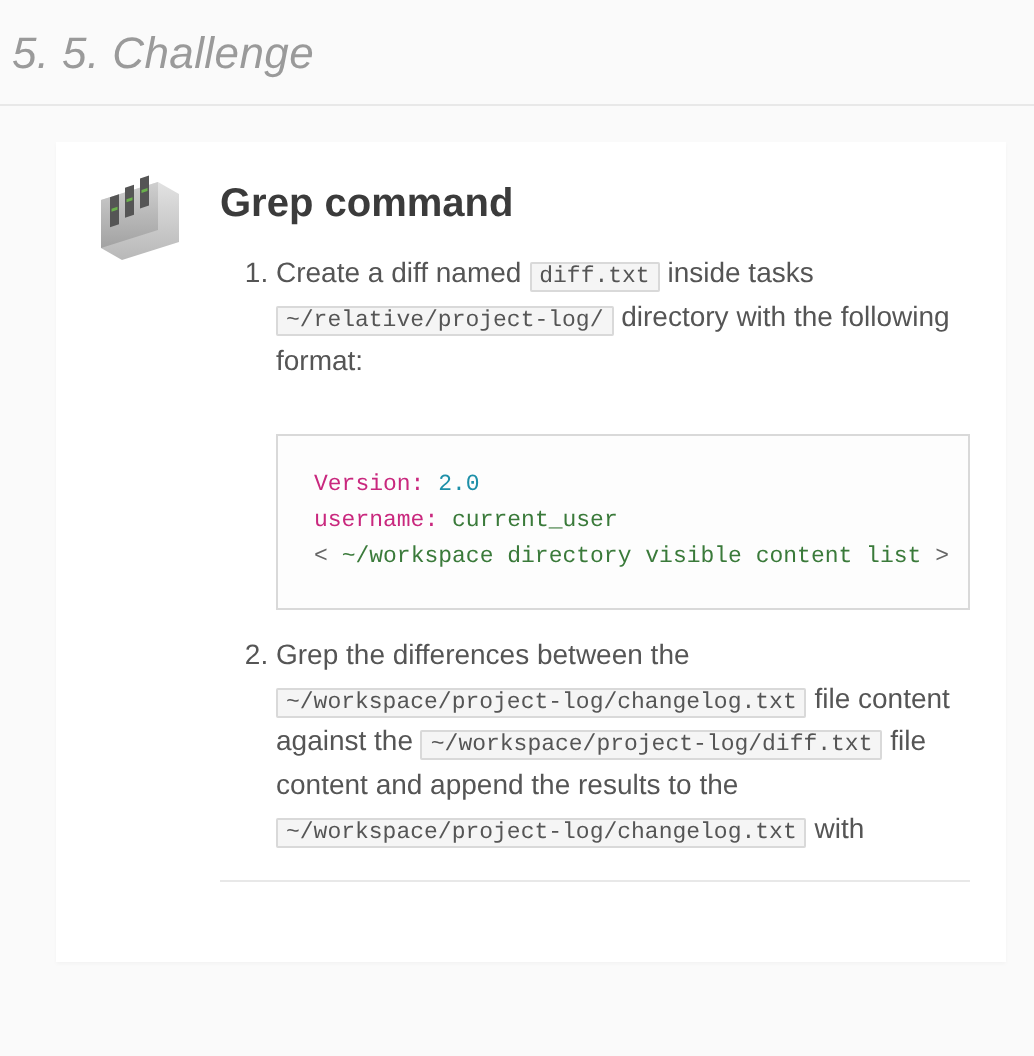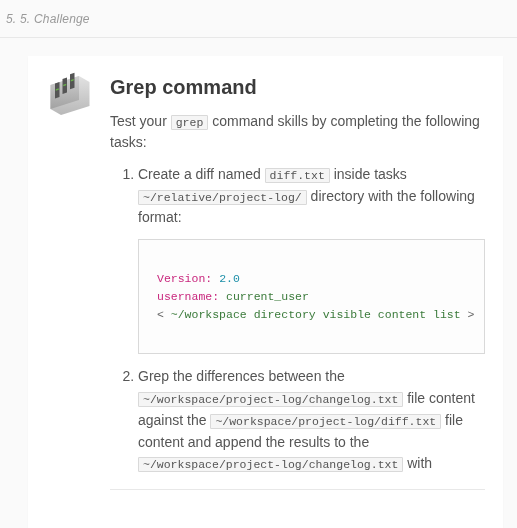--- a/index.html
+++ b/index.html
@@ -5,21 +5,21 @@
   * { box-sizing: border-box; margin: 0; padding: 0; }
   body {
     font-family: -apple-system, BlinkMacSystemFont, "Segoe UI", Helvetica, Arial, sans-serif;
     background: #fafafa;
     color: #4a4a4a;
     font-size: 14px;
     line-height: 1.55;
     width: 517px;
   }
   .section-header {
-    font-size: 12px;
+    font-size: 22px;
     color: #9a9a9a;
     font-weight: 400;
     padding: 10px 6px 8px 6px;
     border-bottom: 1px solid #e8e8e8;
     font-style: italic;
     letter-spacing: 0.2px;
   }
   .card {
     background: #ffffff;
     margin: 18px 14px 20px 28px;
@@ -50,25 +50,25 @@
   }
   ol.tasks {
     list-style: decimal;
     padding-left: 28px;
     margin-bottom: 14px;
   }
   ol.tasks > li { margin-bottom: 12px; color: #555; }
   .code-block {
     border: 1px solid #d9d9d9;
     background: #fdfdfd;
-    padding: 30px 18px;
+    padding: 16px 18px;
     font-family: "Courier New", Courier, monospace;
     font-size: 11.5px;
     line-height: 1.55;
-    margin-top: 10px;
+    margin-top: 26px;
     white-space: pre;
     overflow: hidden;
   }
   .tok-key { color: #c9287e; }
   .tok-num { color: #1d8fa8; }
   .tok-str { color: #3a7a3a; }
   .tok-ang { color: #666; }
   .tip { margin: 12px 0 16px 0; color: #555; }
   .tip b { color: #3b3b3b; font-weight: 600; }
   hr.sep {
@@ -105,23 +105,20 @@
       <rect x="32" y="12" width="6" height="20" fill="#555" transform="skewY(-18)"></rect>
       <rect x="13" y="26" width="4" height="2" fill="#6ab04c" transform="skewY(-18)"></rect>
       <rect x="23" y="23" width="4" height="2" fill="#6ab04c" transform="skewY(-18)"></rect>
       <rect x="33" y="20" width="4" height="2" fill="#6ab04c" transform="skewY(-18)"></rect>
     </svg>
   </div>
 
   <div class="content-col">
     <h3 class="title">Grep command</h3>
 
-    <p class="intro">
-      <span>Test your </span><span class="code-chip">grep</span><span> command skills by completing the following tasks:</span>
-    </p>
 
     <ol class="tasks">
       <li>
         <span>Create a diff named </span><span class="code-chip">diff.txt</span><span> inside tasks </span><span class="code-chip">~/relative/project-log/</span><span> directory with the following format:</span>
         <div class="code-block"><span class="tok-key">Version:</span> <span class="tok-num">2.0</span>
 <span class="tok-key">username:</span> <span class="tok-str">current_user</span>
 <span class="tok-ang">&lt; </span><span class="tok-str">~/workspace directory visible content list</span><span class="tok-ang"> &gt;</span></div>
       </li>
       <li>
         <span>Grep the differences between the </span><span class="code-chip">~/workspace/project-log/changelog.txt</span><span> file content against the </span><span class="code-chip">~/workspace/project-log/diff.txt</span><span> file content and append the results to the </span><span class="code-chip">~/workspace/project-log/changelog.txt</span><span> with</span>

